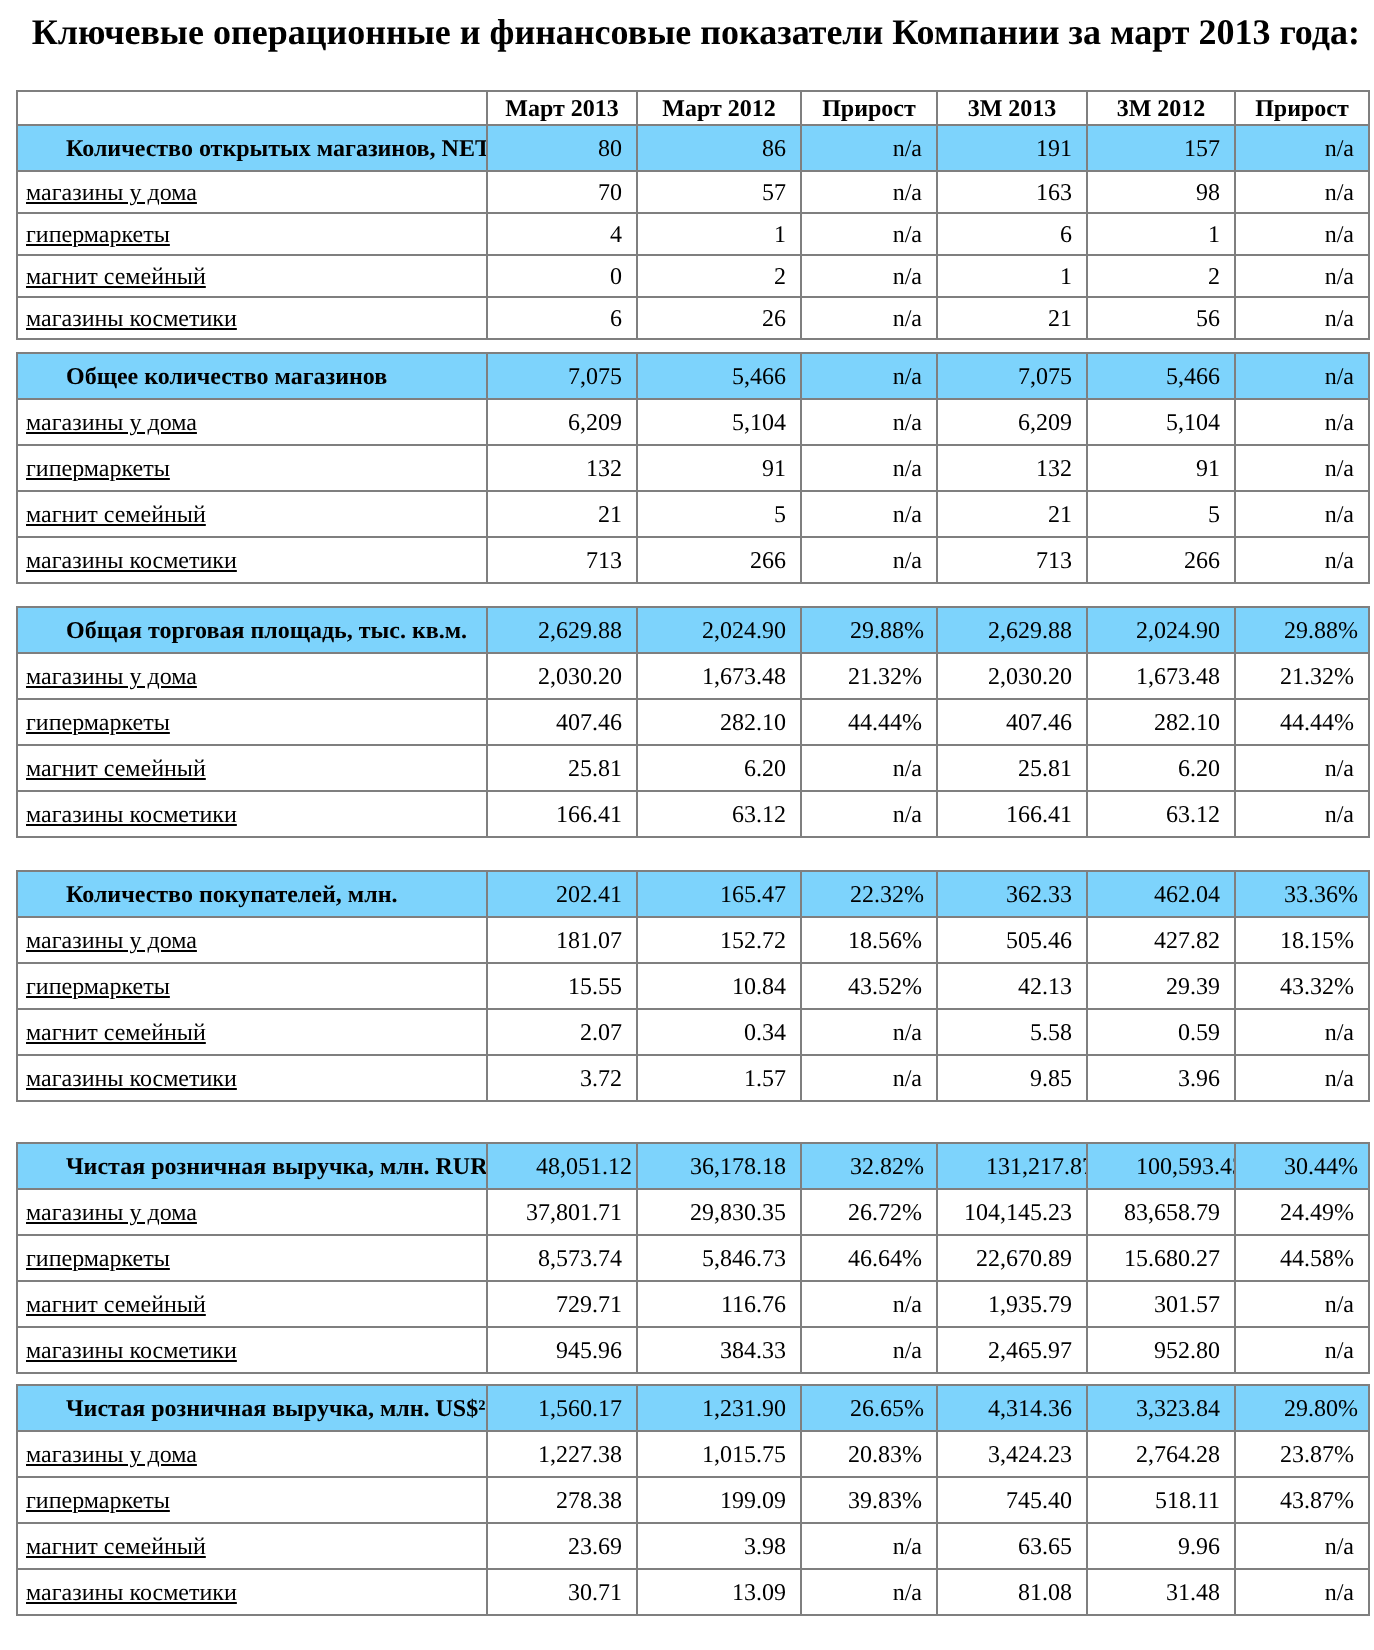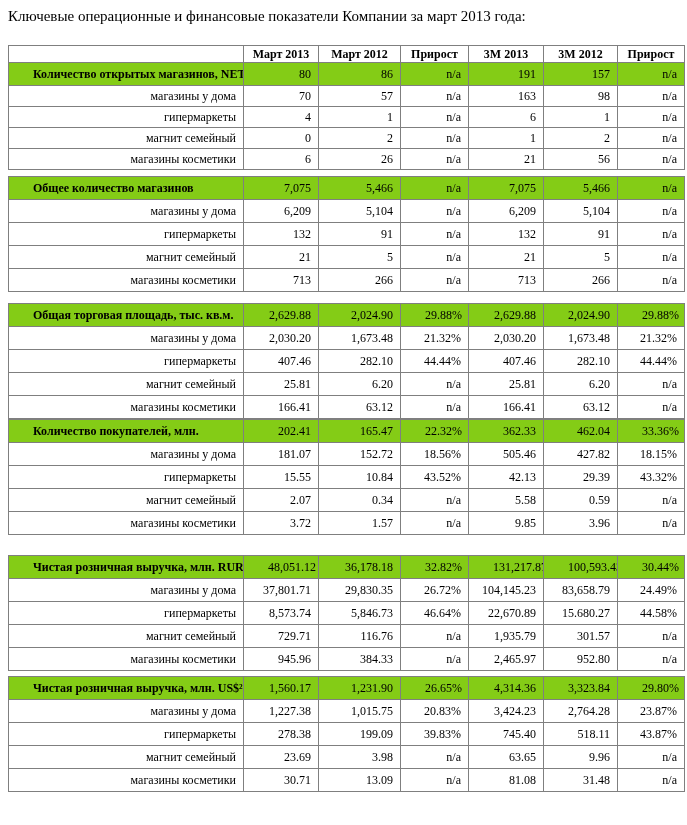--- a/index.html
+++ b/index.html
@@ -11,24 +11,25 @@
     overflow: hidden;
   }
   .page {
     font-family: "Liberation Serif", serif;
     color: #000000;
     padding: 8px 7px 0 8px;
     box-sizing: border-box;
     width: 687px;
   }
   .title {
-    font-size: 15px;
-    font-weight: normal;
+    font-size: 18px;
+    font-weight: bold;
     line-height: 17px;
     margin: 0 0 20px 0;
+    text-align: right;
   }
   table.rpt {
     border-collapse: collapse;
     table-layout: fixed;
     width: 676px;
   }
   table.rpt td {
     border: 1px solid #7f7f7f;
     font-family: "Liberation Serif", serif;
     font-size: 12px;
@@ -45,32 +46,33 @@
     font-weight: bold;
     text-align: center;
     padding: 0 2px;
   }
   td.lbl-sec {
     font-weight: bold;
     text-align: left;
     padding-left: 5px;
   }
   td.lbl-sub {
-    text-align: right;
+    text-align: left;
+    text-decoration: underline;
   }
   td.num {
     text-align: right;
   }
   tr.secrow td {
-    background: #84cc16;
+    background: #7dd3fc;
     padding-left: 24px;
   }
   .mb1 { margin-bottom: 6px; }
   .mb2 { margin-bottom: 11px; }
-  .mb3 { margin-bottom: 0; }
+  .mb3 { margin-bottom: 16px; }
   .mb4 { margin-bottom: 20px; }
   .mb5 { margin-bottom: 5px; }
   .mb6 { margin-bottom: 0; }
 </style>
 </head>
 <body>
 
 <div class="page">
   <div class="title">Ключевые операционные и финансовые показатели Компании за март 2013 года:</div>
   <div id="tables">

